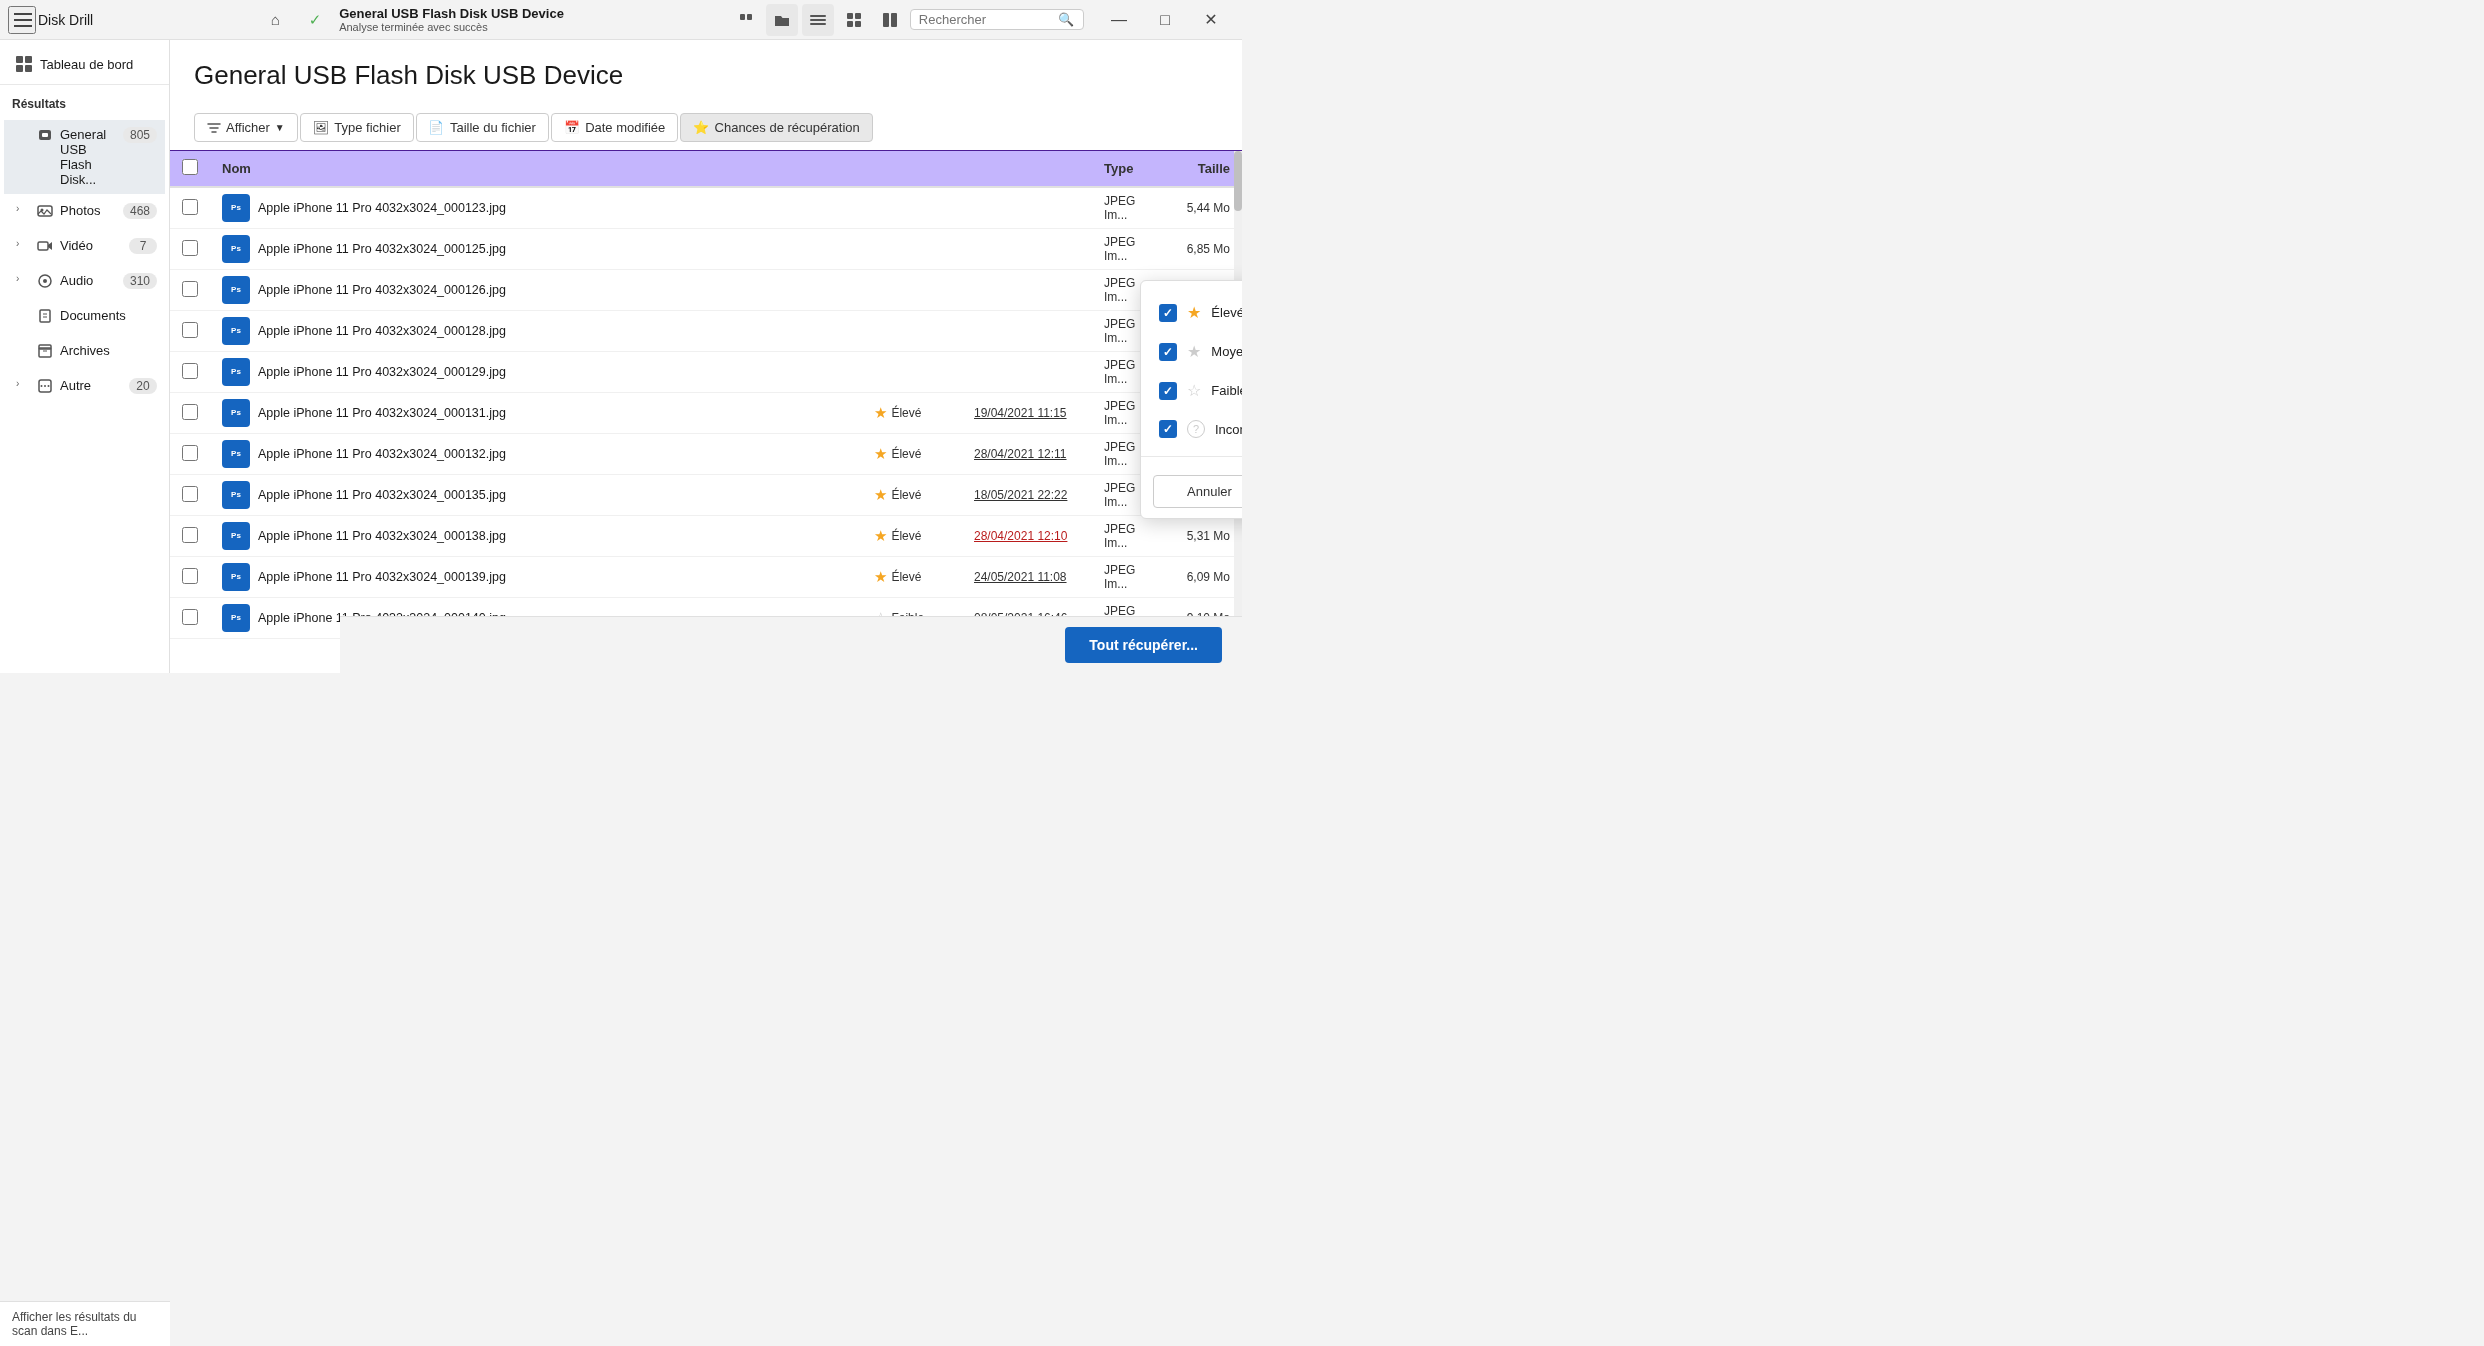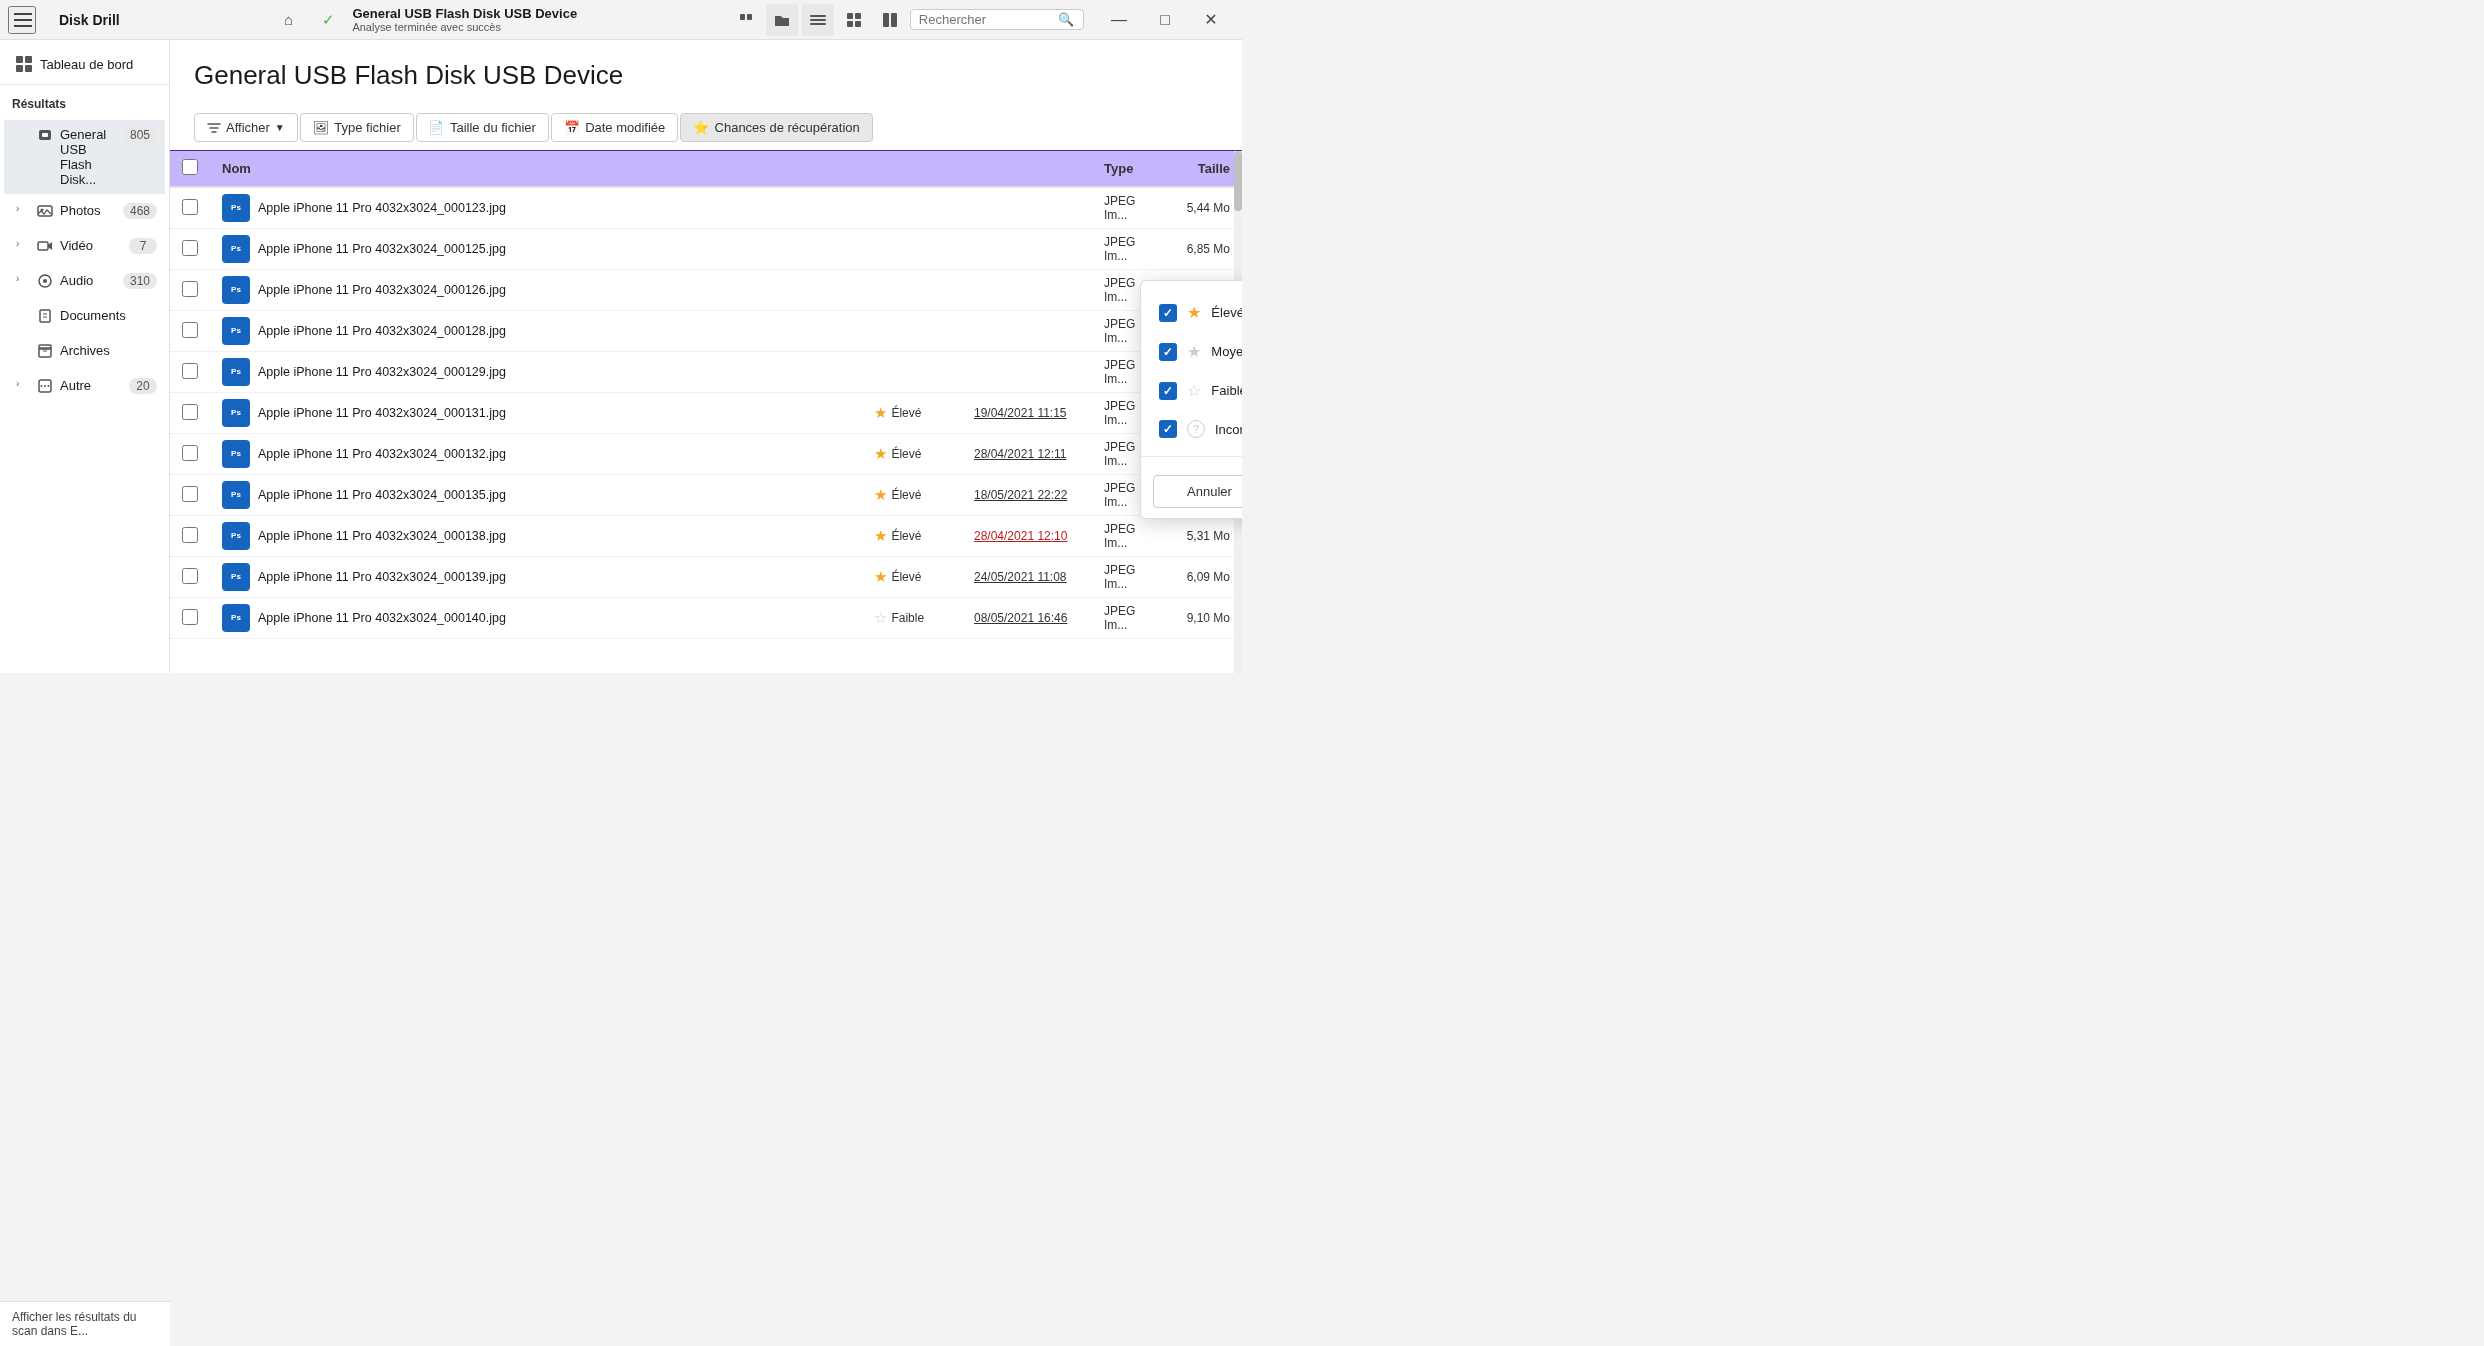--- a/index.html
+++ b/index.html
@@ -6,21 +6,21 @@
     body { font-family: 'Segoe UI', Arial, sans-serif; background: #f3f3f3; width: 1242px; height: 673px; overflow: hidden; font-size: 13px; color: #1a1a1a; }
 
     
     .titlebar {
       display: flex; align-items: center; height: 40px; background: #f3f3f3;
       padding: 0 8px; border-bottom: 1px solid #e0e0e0;
       position: relative;
     }
     .titlebar-menu-icon { width: 28px; height: 28px; display: flex; flex-direction: column; justify-content: center; gap: 4px; cursor: pointer; padding: 4px; }
     .titlebar-menu-icon span { display: block; width: 18px; height: 2px; background: #444; }
-    .titlebar-app-name { font-weight: 700; font-size: 14px; margin-left: 23px; }
+    .titlebar-app-name { font-weight: 400; font-size: 14px; margin-left: 2px; }
     .titlebar-actions { display: flex; align-items: center; gap: 4px; }
     .titlebar-icon-btn { width: 32px; height: 32px; border: none; background: transparent; cursor: pointer; display: flex; align-items: center; justify-content: center; border-radius: 4px; font-size: 15px; color: #444; }
     .titlebar-icon-btn.active { background: #e8e8e8; }
     .search-box { display: flex; align-items: center; border: 1px solid #ccc; border-radius: 4px; padding: 2px 8px; background: #fff; }
     .search-box input { border: none; outline: none; font-size: 13px; width: 140px; background: transparent; }
     .window-controls { display: flex; align-items: center; gap: 0; margin-left: 8px; }
     .win-btn { width: 46px; height: 32px; border: none; background: transparent; cursor: pointer; font-size: 16px; color: #444; display: flex; align-items: center; justify-content: center; }
 
     
     .main-layout { display: flex; height: calc(673px - 40px); }
@@ -582,15 +582,18 @@
         <span class="popup-star" style="color:#ccc; font-size:14px; display:inline-flex; align-items:center; justify-content:center; width:18px; height:18px; border:1.5px solid #ccc; border-radius:50%; font-size:11px;">?</span>
         <span class="popup-label">Inconnu</span>
       </div>
       <div class="popup-divider"></div>
       <div class="popup-actions">
         <button class="popup-btn">Annuler</button>
         <button class="popup-btn primary">OK</button>
       </div>
     </div>
 
+    <div class="bottom-action">
+      <button class="recover-btn">Tout récupérer...</button>
+    </div>
 
   </div>
 </div>
 
 </body></html>

